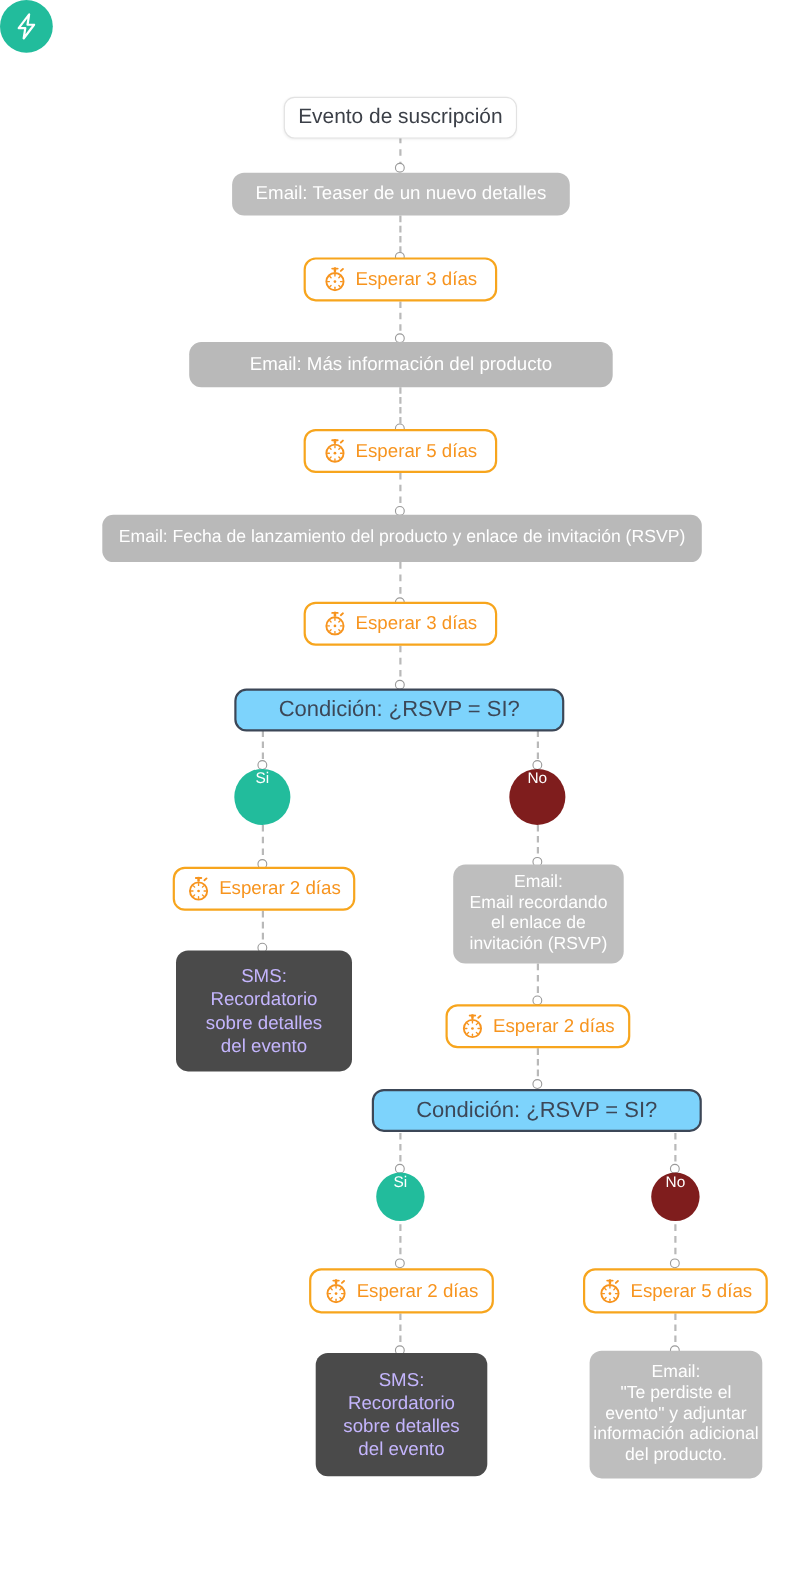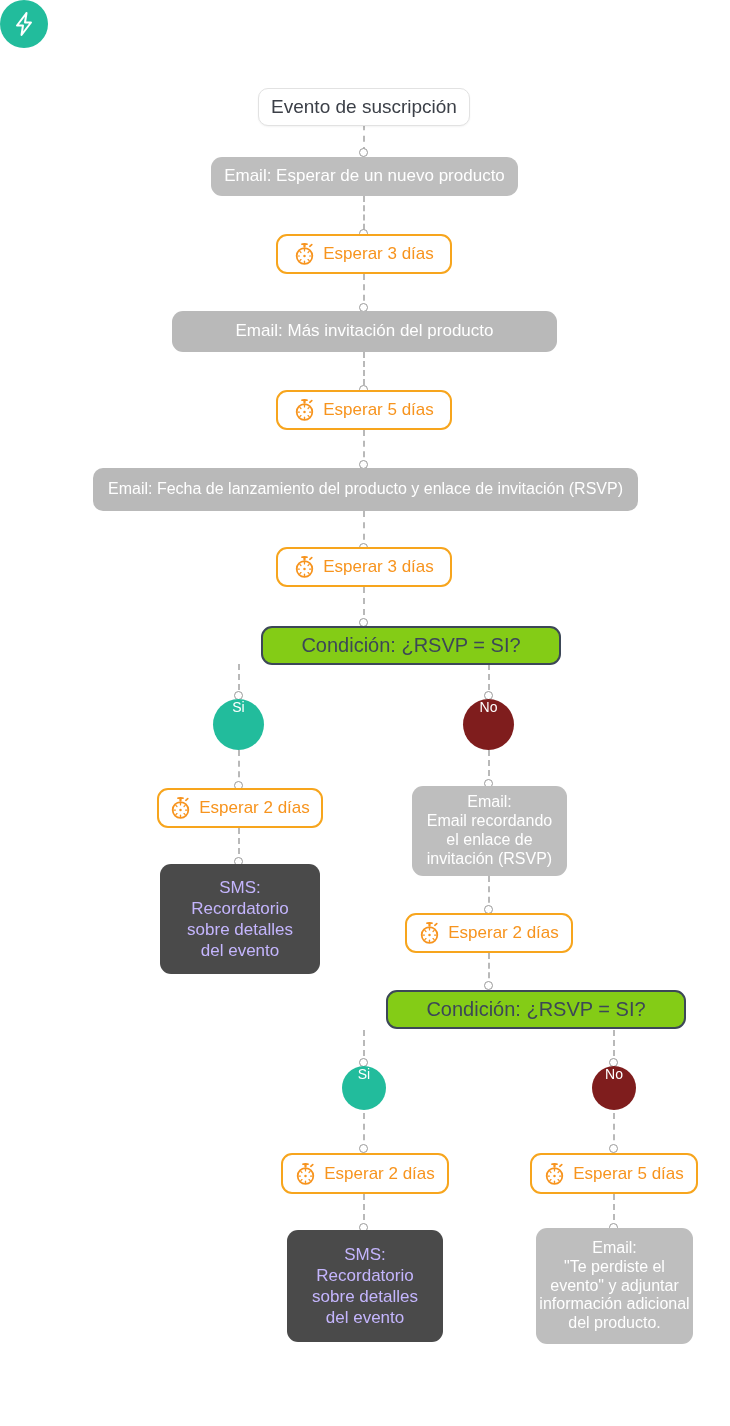--- a/index.html
+++ b/index.html
@@ -68,27 +68,26 @@
     background: #ffffff;
     border: 2px solid #f7a51d;
     color: #f7941e;
     font-size: 17px;
     border-radius: 11px;
     gap: 8px;
     z-index: 3;
   }
 
   .node-cond {
-    background: #84cc16;
+    background: #7dd3fc;
     border: 2px solid #3c4757;
     color: #3c4757;
     font-size: 20px;
     border-radius: 11px;
     z-index: 3;
-    margin-left: 48px;
   }
 
   .node-sms {
     background: #4a4a4a;
     color: #c4b5fd;
     font-size: 17px;
     line-height: 1.25;
     border-radius: 11px;
   }
 
@@ -181,21 +180,21 @@
   <div class="bolt-circle">
     <svg width="24" height="26" viewBox="0 0 24 26">
       <path d="M14.5 2 L5 14.5 H11 L9.5 24 L19 11.5 H13 Z" fill="none" stroke="#ffffff" stroke-width="2" stroke-linejoin="round" stroke-linecap="round"></path>
     </svg>
   </div>
   <div class="node node-start" style="left:258px; top:78px; width:212px; height:38px;">
     <span>Evento de suscripción</span>
   </div>
 
   <div class="node node-email" style="left:211px; top:157px; width:307px; height:39px;">
-    <span>Email: Esperar de un nuevo producto</span>
+    <span>Email: Teaser de un nuevo detalles</span>
   </div>
 
   <div class="node node-wait" style="left:276px; top:234px; width:176px; height:40px;">
     <span class="icon-wait">
       <svg width="21" height="22" viewBox="0 0 22 23">
         <line x1="11" y1="0.8" x2="11" y2="3.6" stroke="#f7941e" stroke-width="2.4" stroke-linecap="round"></line>
         <line x1="8.4" y1="1.2" x2="13.6" y2="1.2" stroke="#f7941e" stroke-width="1.8" stroke-linecap="round"></line>
         <line x1="16.6" y1="3.4" x2="18.6" y2="1.6" stroke="#f7941e" stroke-width="1.8" stroke-linecap="round"></line>
         <circle cx="11" cy="13.6" r="8.2" fill="none" stroke="#f7941e" stroke-width="1.8"></circle>
         <g stroke="#f7941e" stroke-width="1.3" stroke-linecap="round">
@@ -208,21 +207,21 @@
           <line x1="15.9" y1="8.7" x2="14.7" y2="9.9"></line>
           <line x1="7.3" y1="17.3" x2="6.1" y2="18.5"></line>
         </g>
         <circle cx="11" cy="13.6" r="1.3" fill="#f7941e"></circle>
       </svg>
     </span>
     <span>Esperar 3 días</span>
   </div>
 
   <div class="node node-email lighter" style="left:172px; top:311px; width:385px; height:41px;">
-    <span>Email: Más invitación del producto</span>
+    <span>Email: Más información del producto</span>
   </div>
 
   <div class="node node-wait" style="left:276px; top:390px; width:176px; height:40px;">
     <span class="icon-wait">
       <svg width="21" height="22" viewBox="0 0 22 23">
         <line x1="11" y1="0.8" x2="11" y2="3.6" stroke="#f7941e" stroke-width="2.4" stroke-linecap="round"></line>
         <line x1="8.4" y1="1.2" x2="13.6" y2="1.2" stroke="#f7941e" stroke-width="1.8" stroke-linecap="round"></line>
         <line x1="16.6" y1="3.4" x2="18.6" y2="1.6" stroke="#f7941e" stroke-width="1.8" stroke-linecap="round"></line>
         <circle cx="11" cy="13.6" r="8.2" fill="none" stroke="#f7941e" stroke-width="1.8"></circle>
         <g stroke="#f7941e" stroke-width="1.3" stroke-linecap="round">

